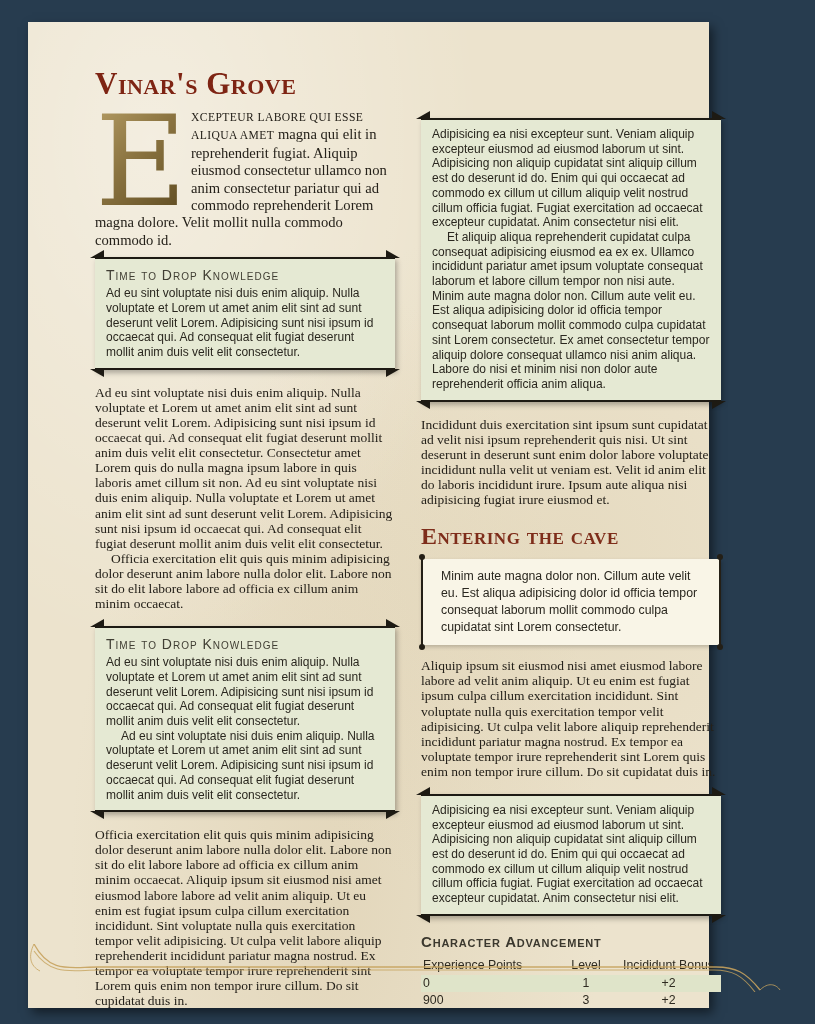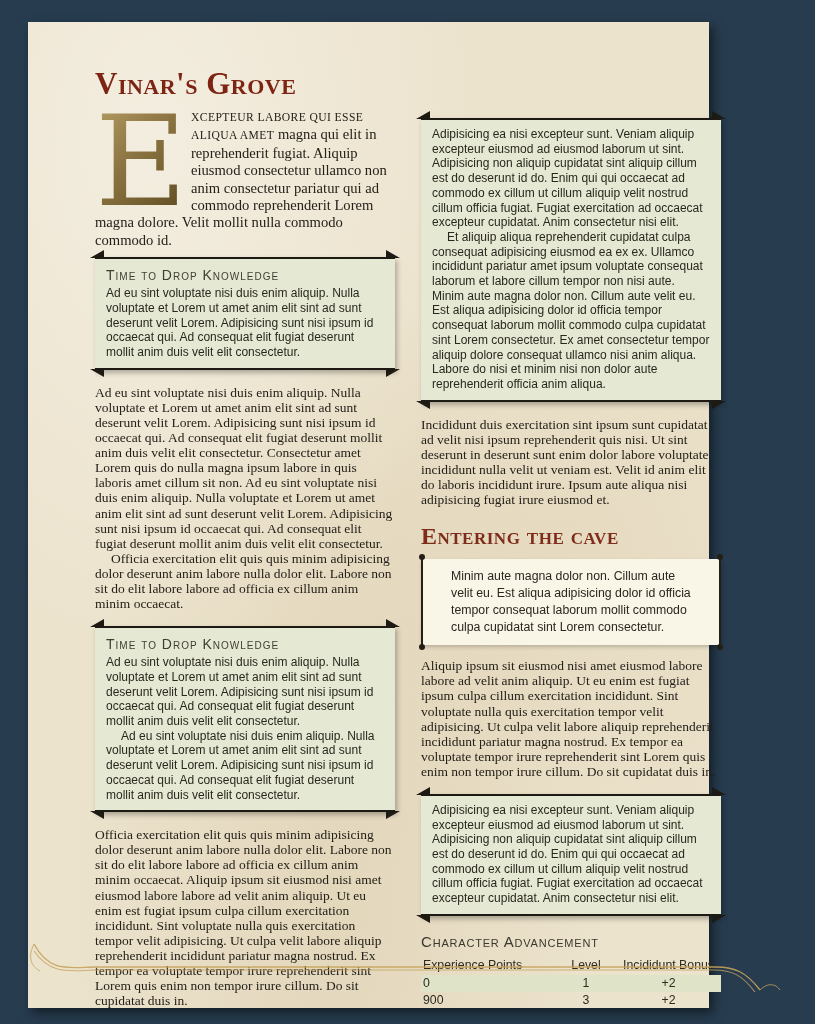--- a/index.html
+++ b/index.html
@@ -37,29 +37,29 @@
   .note .tr{top:-9px;right:-5px;border-bottom:8px solid #1d1a13;border-right:14px solid transparent;}
   .note .bl{bottom:-9px;left:-5px;border-top:8px solid #1d1a13;border-left:14px solid transparent;}
   .note .br{bottom:-9px;right:-5px;border-top:8px solid #1d1a13;border-right:14px solid transparent;}
   .note-title{font-family:"Liberation Sans",sans-serif;font-variant:small-caps;font-weight:normal;
     font-size:14px;letter-spacing:1px;color:#403e33;margin:1px 0 3px 0;}
   .note p{font-family:"Liberation Sans",sans-serif;font-size:12px;line-height:14.7px;color:#2a271f;}
   .note p.indent{text-indent:15px;}
 
   
   .quote{position:relative;background:#f9f5e7;border-left:2px solid #241f16;
-    border-right:2px solid #241f16;padding:9px 28px;margin:4px 0 13px 0;
+    border-right:2px solid #241f16;padding:9px 18px;margin:4px 0 13px 0;
     box-shadow:1px 2px 4px rgba(0,0,0,.2);}
   .quote p{font-family:"Liberation Sans",sans-serif;font-size:12.3px;line-height:17px;color:#2a271f;}
   .quote .dot{position:absolute;width:6px;height:6px;border-radius:50%;background:#241f16;}
   .quote .d-tl{top:-5px;left:-4px}.quote .d-tr{top:-5px;right:-4px}
   .quote .d-bl{bottom:-5px;left:-4px}.quote .d-br{bottom:-5px;right:-4px}
 
   
-  .tbl-heading{font-family:"Liberation Sans",sans-serif;font-variant:small-caps;font-weight:normal;
+  .tbl-heading{font-family:"Liberation Sans",sans-serif;font-variant:small-caps;font-weight:bold;
     font-size:15px;letter-spacing:.8px;color:#3b382e;margin:2px 0 7px 0;}
   table.adv{width:100%;border-collapse:collapse;font-family:"Liberation Sans",sans-serif;}
   table.adv th{font-size:12.3px;font-weight:normal;color:#2e2a20;text-align:left;padding:1px 2px 3px 2px;}
   table.adv td{font-size:12.3px;color:#2e2a20;padding:1.5px 2px;}
   table.adv th:nth-child(2),table.adv td:nth-child(2),
   table.adv th:nth-child(3),table.adv td:nth-child(3){text-align:center;}
   table.adv col.c1{width:45%}table.adv col.c2{width:20%}table.adv col.c3{width:35%}
   table.adv tbody tr:nth-child(odd){background:#dfe4c9;}
 
   .rtop{height:40px;}

